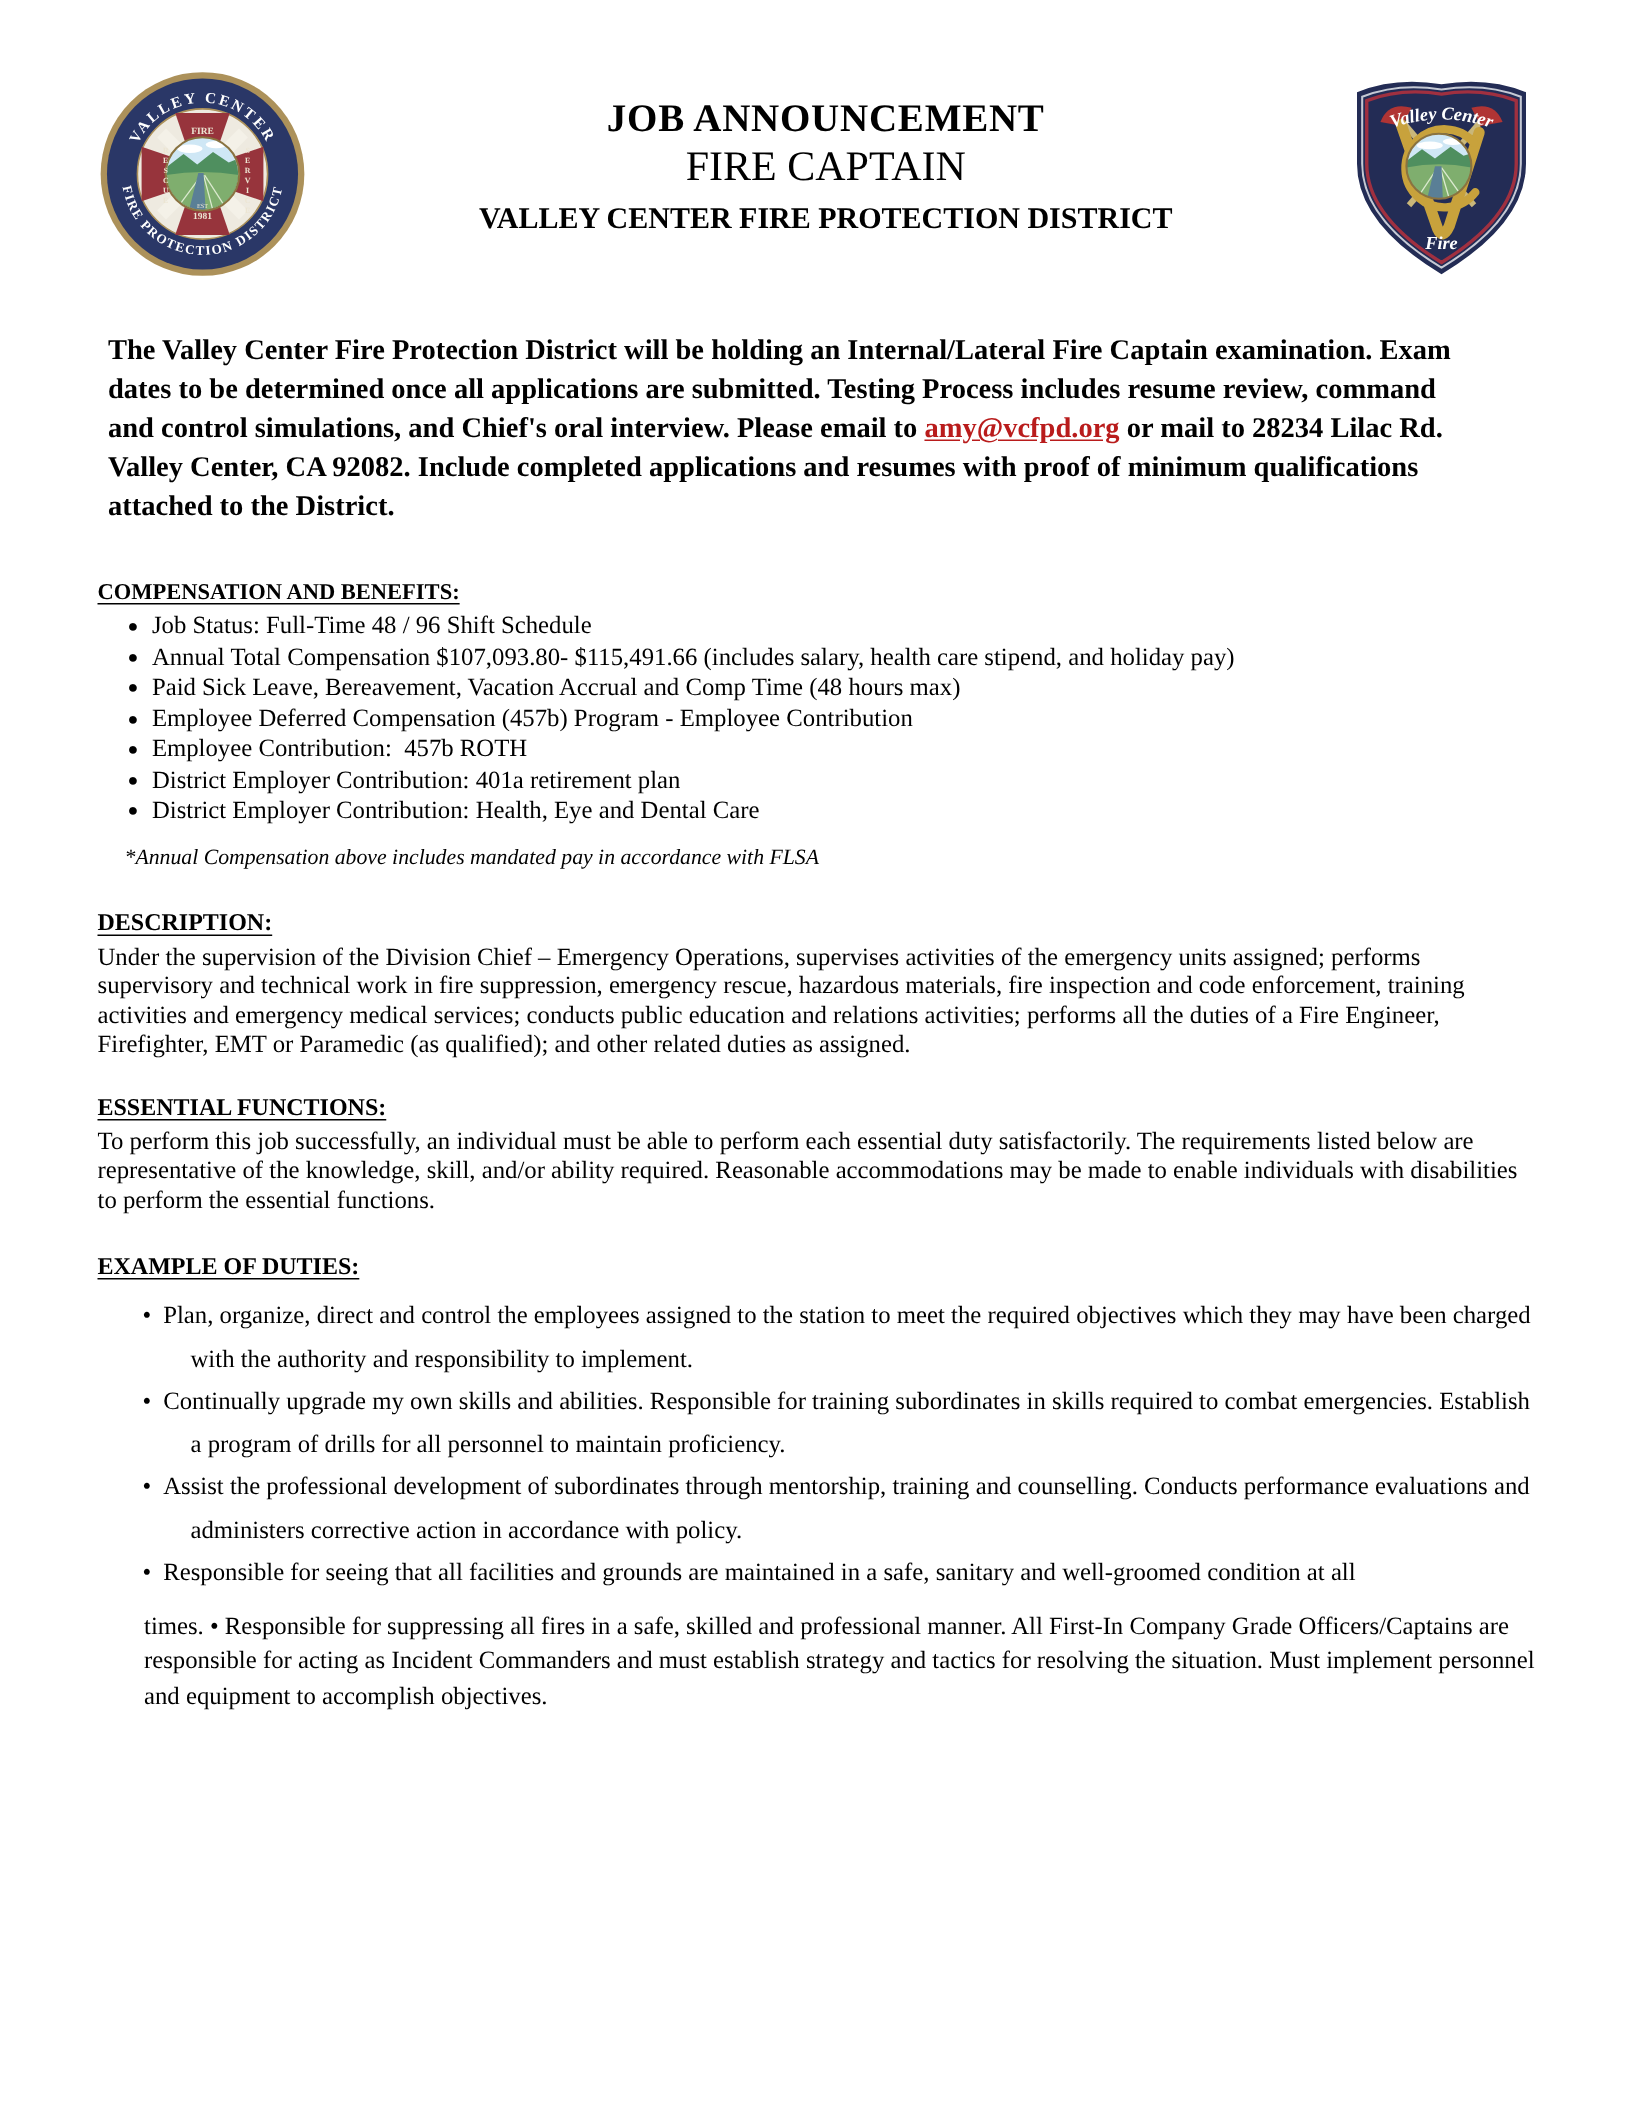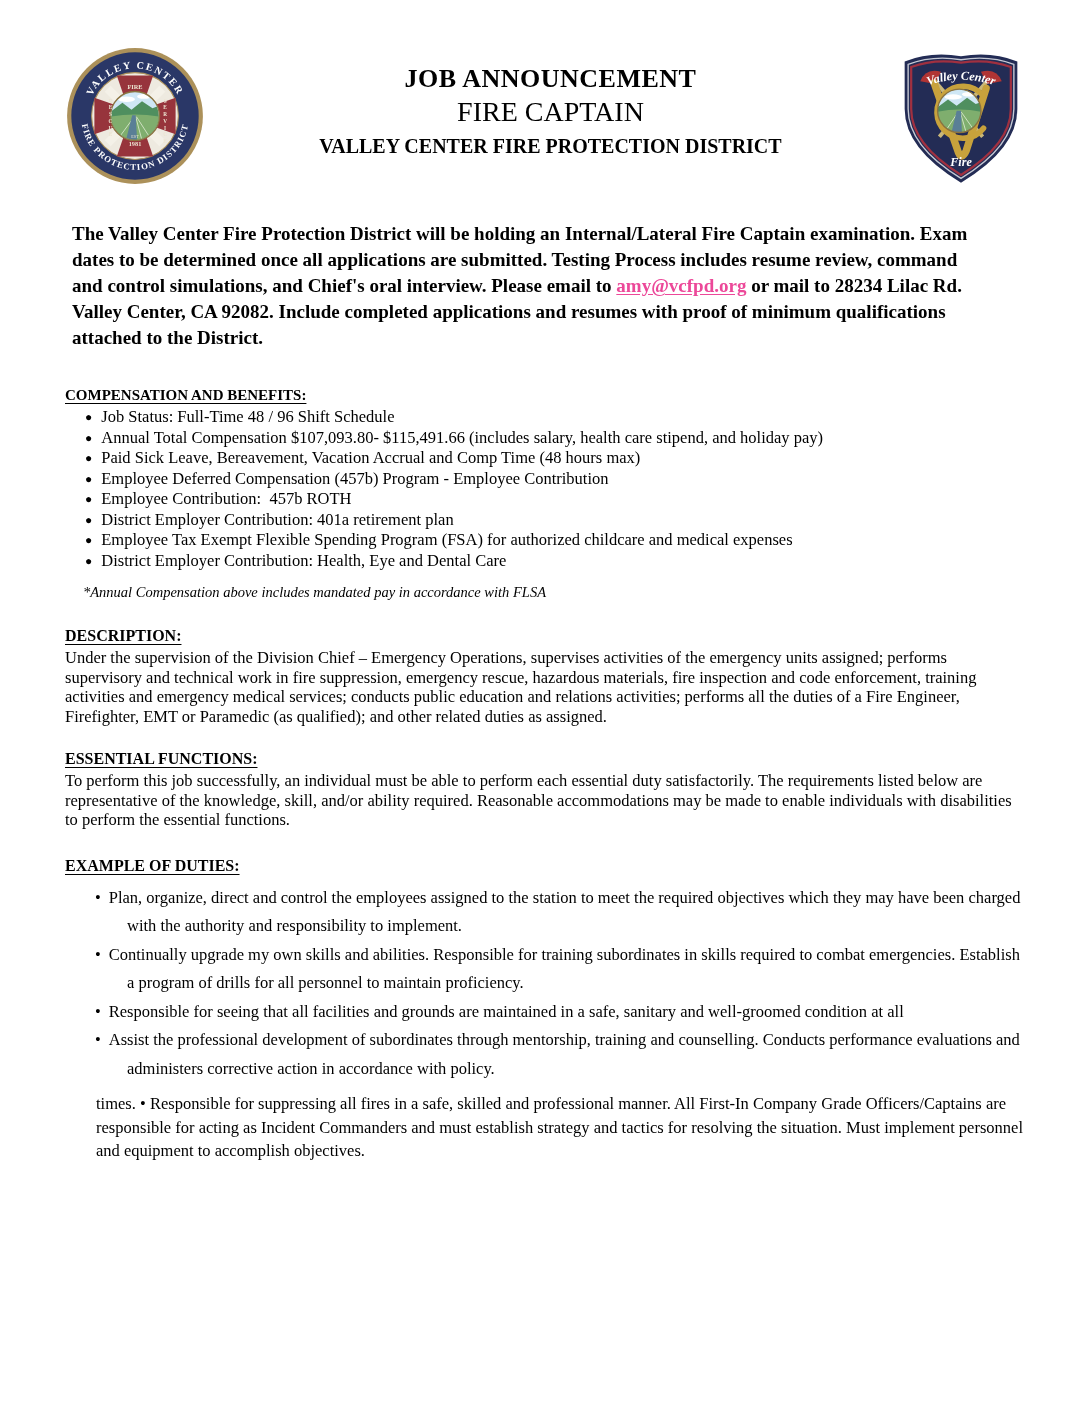--- a/index.html
+++ b/index.html
@@ -48,21 +48,21 @@
   
   .intro {
     margin-top: 27px;
     margin-left: 7px;
     max-width: 908px;
     font-size: 19px;
     font-weight: bold;
     line-height: 26px;
   }
   .email-link {
-    color: #ec4899;
+    color: #b91c1c;
     font-weight: bold;
     text-underline-offset: 2px;
   }
 
   
   .sec-heading {
     font-weight: bold;
     text-decoration: underline;
     text-underline-offset: 3px;
   }
@@ -249,40 +249,39 @@
 
   <section>
     <h3 class="sec-heading comp-heading">COMPENSATION AND BENEFITS:</h3>
     <ul class="benefits">
       <li><span class="bullet">●</span><span>Job Status: Full-Time 48 / 96 Shift Schedule</span></li>
       <li><span class="bullet">●</span><span>Annual Total Compensation $107,093.80- $115,491.66 (includes salary, health care stipend, and holiday pay)</span></li>
       <li><span class="bullet">●</span><span>Paid Sick Leave, Bereavement, Vacation Accrual and Comp Time (48 hours max)</span></li>
       <li><span class="bullet">●</span><span>Employee Deferred Compensation (457b) Program - Employee Contribution</span></li>
       <li><span class="bullet">●</span><span>Employee Contribution:  457b ROTH</span></li>
       <li><span class="bullet">●</span><span>District Employer Contribution: 401a retirement plan</span></li>
-      <li><span class="bullet">●</span><span>Employee Tax Exempt Flexible Spending Program (FSA) for authorized childcare and medical expenses</span></li>
       <li><span class="bullet">●</span><span>District Employer Contribution: Health, Eye and Dental Care</span></li>
     </ul>
     <p class="flsa-note">*Annual Compensation above includes mandated pay in accordance with FLSA</p>
   </section>
 
   <section class="desc-section">
     <h3 class="sec-heading body-heading">DESCRIPTION:</h3>
     <p class="body-text">Under the supervision of the Division Chief – Emergency Operations, supervises activities of the emergency units assigned; performs supervisory and technical work in fire suppression, emergency rescue, hazardous materials, fire inspection and code enforcement, training activities and emergency medical services; conducts public education and relations activities; performs all the duties of a Fire Engineer, Firefighter, EMT or Paramedic (as qualified); and other related duties as assigned.</p>
   </section>
 
   <section class="ef-section">
     <h3 class="sec-heading body-heading">ESSENTIAL FUNCTIONS:</h3>
     <p class="body-text">To perform this job successfully, an individual must be able to perform each essential duty satisfactorily. The requirements listed below are representative of the knowledge, skill, and/or ability required. Reasonable accommodations may be made to enable individuals with disabilities to perform the essential functions.</p>
   </section>
 
   <section class="duties-section">
     <h3 class="sec-heading body-heading">EXAMPLE OF DUTIES:</h3>
     <ul class="duties">
       <li><span class="bullet2">•</span><span>Plan, organize, direct and control the employees assigned to the station to meet the required objectives which they may have been charged with the authority and responsibility to implement.</span></li>
       <li><span class="bullet2">•</span><span>Continually upgrade my own skills and abilities. Responsible for training subordinates in skills required to combat emergencies. Establish a program of drills for all personnel to maintain proficiency.</span></li>
+      <li><span class="bullet2">•</span><span>Assist the professional development of subordinates through mentorship, training and counselling. Conducts performance evaluations and administers corrective action in accordance with policy.</span></li>
       <li><span class="bullet2">•</span><span>Responsible for seeing that all facilities and grounds are maintained in a safe, sanitary and well-groomed condition at all</span></li>
-      <li><span class="bullet2">•</span><span>Assist the professional development of subordinates through mentorship, training and counselling. Conducts performance evaluations and administers corrective action in accordance with policy.</span></li>
     </ul>
     <p class="duties-final">times. • Responsible for suppressing all fires in a safe, skilled and professional manner. All First-In Company Grade Officers/Captains are responsible for acting as Incident Commanders and must establish strategy and tactics for resolving the situation. Must implement personnel and equipment to accomplish objectives.</p>
   </section>
 
 </div>
 
 </body></html>

